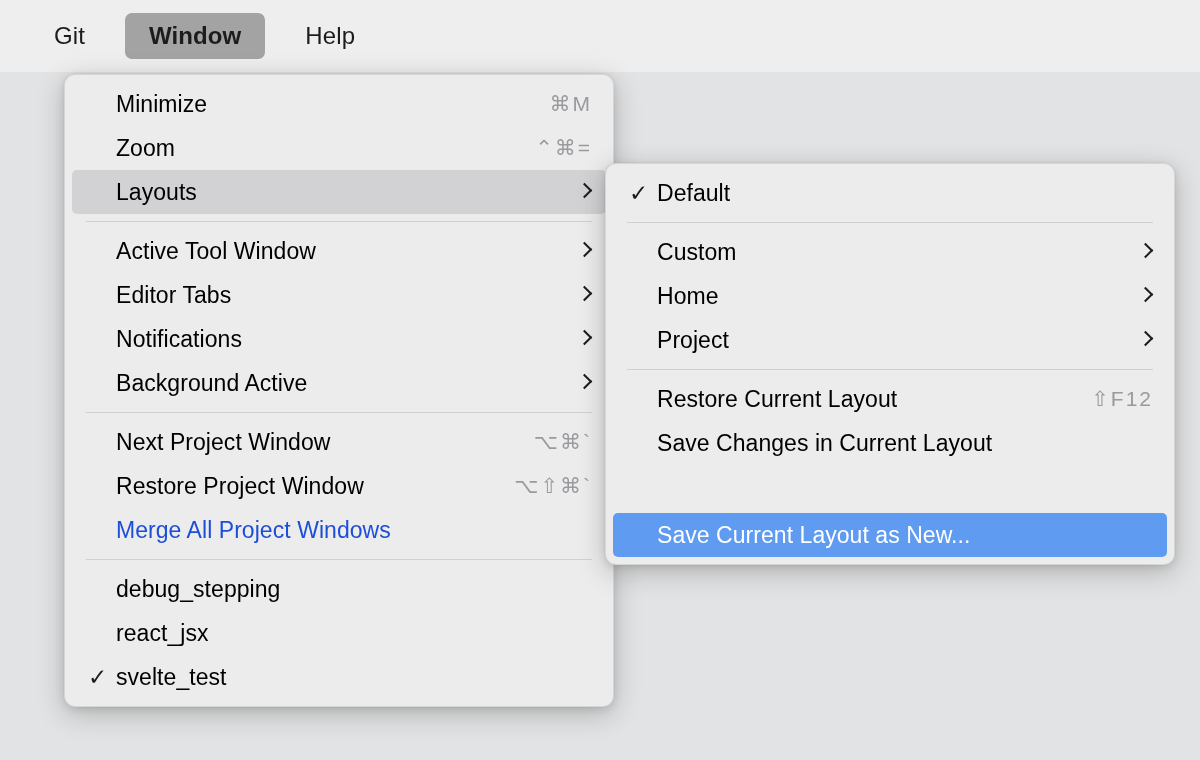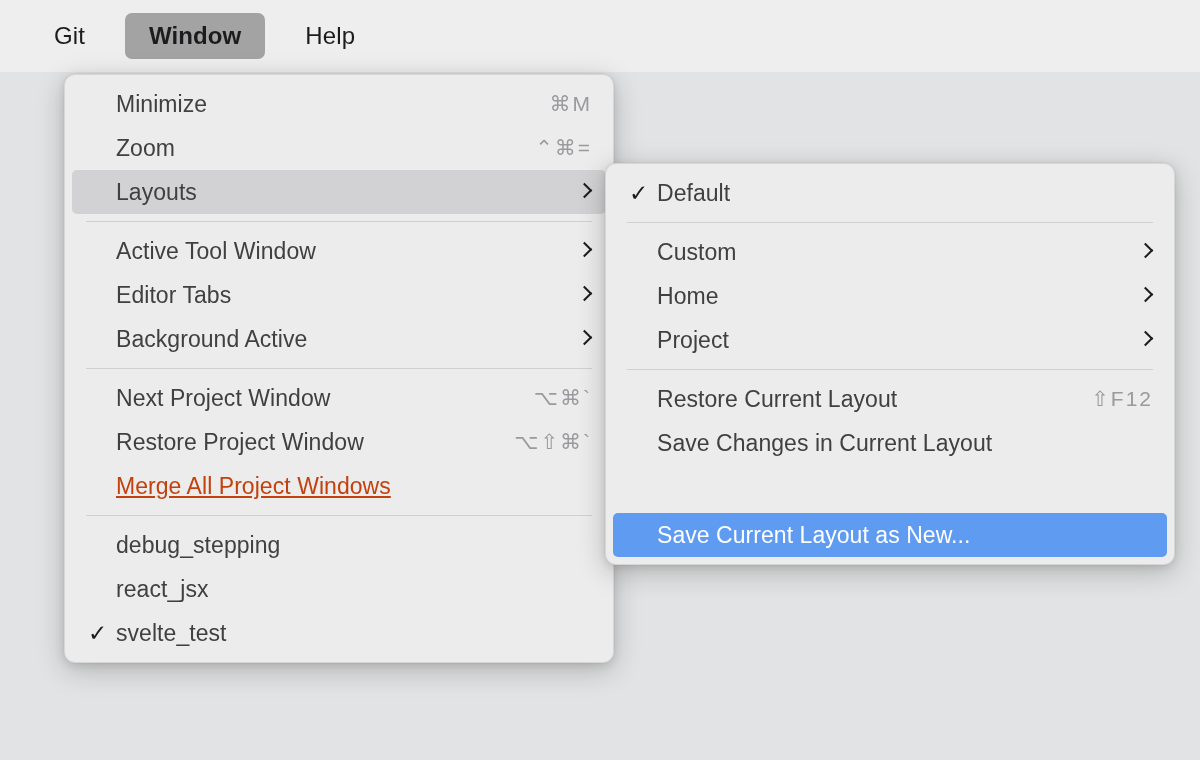--- a/index.html
+++ b/index.html
@@ -83,25 +83,25 @@
     width: 30px;
     flex: 0 0 30px;
     font-size: 23px;
     color: #1c1c1e;
     text-align: left;
     line-height: 1;
     padding-left: 2px;
   }
   .menu-row .label {
     font-size: 23px;
-    color: #404040;
+    color: #000000;
     flex: 1 1 auto;
     letter-spacing: 0.05px;
   }
-  .menu-row.disabled .label { color: #c2410c; text-decoration: underline; }
+  .menu-row.disabled .label { color: #1d4ed8; }
   .menu-row .shortcut {
     font-size: 21px;
     color: #9a9a9e;
     letter-spacing: 2px;
     margin-left: 24px;
     flex: 0 0 auto;
   }
   .menu-row .chevron {
     flex: 0 0 auto;
     margin-left: 24px;
@@ -168,20 +168,25 @@
         <span class="label">Active Tool Window</span>
         <span class="chevron"></span>
       </div>
       <div class="menu-row">
         <span class="check"></span>
         <span class="label">Editor Tabs</span>
         <span class="chevron"></span>
       </div>
       <div class="menu-row">
         <span class="check"></span>
+        <span class="label">Notifications</span>
+        <span class="chevron"></span>
+      </div>
+      <div class="menu-row">
+        <span class="check"></span>
         <span class="label">Background Active</span>
         <span class="chevron"></span>
       </div>
       <div class="menu-sep"></div>
       <div class="menu-row">
         <span class="check"></span>
         <span class="label">Next Project Window</span>
         <span class="shortcut">⌥⌘`</span>
       </div>
       <div class="menu-row">

